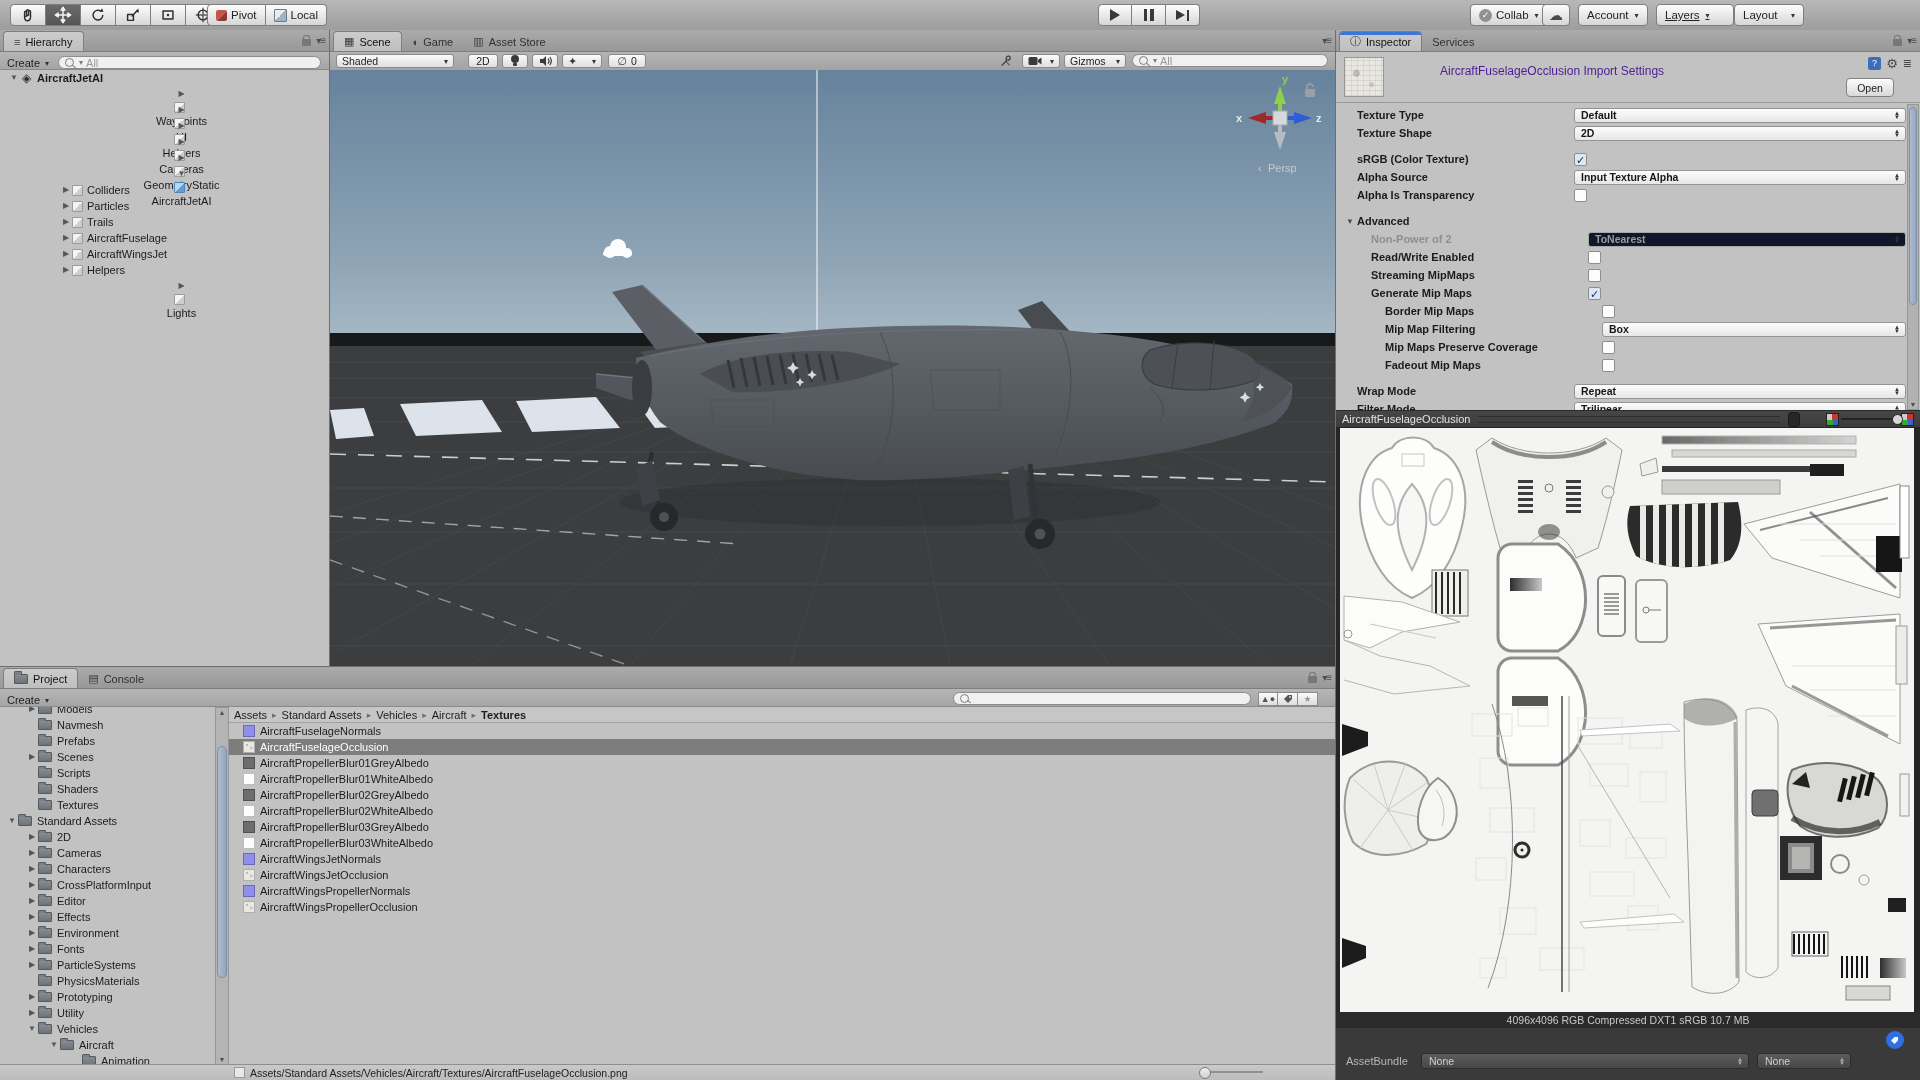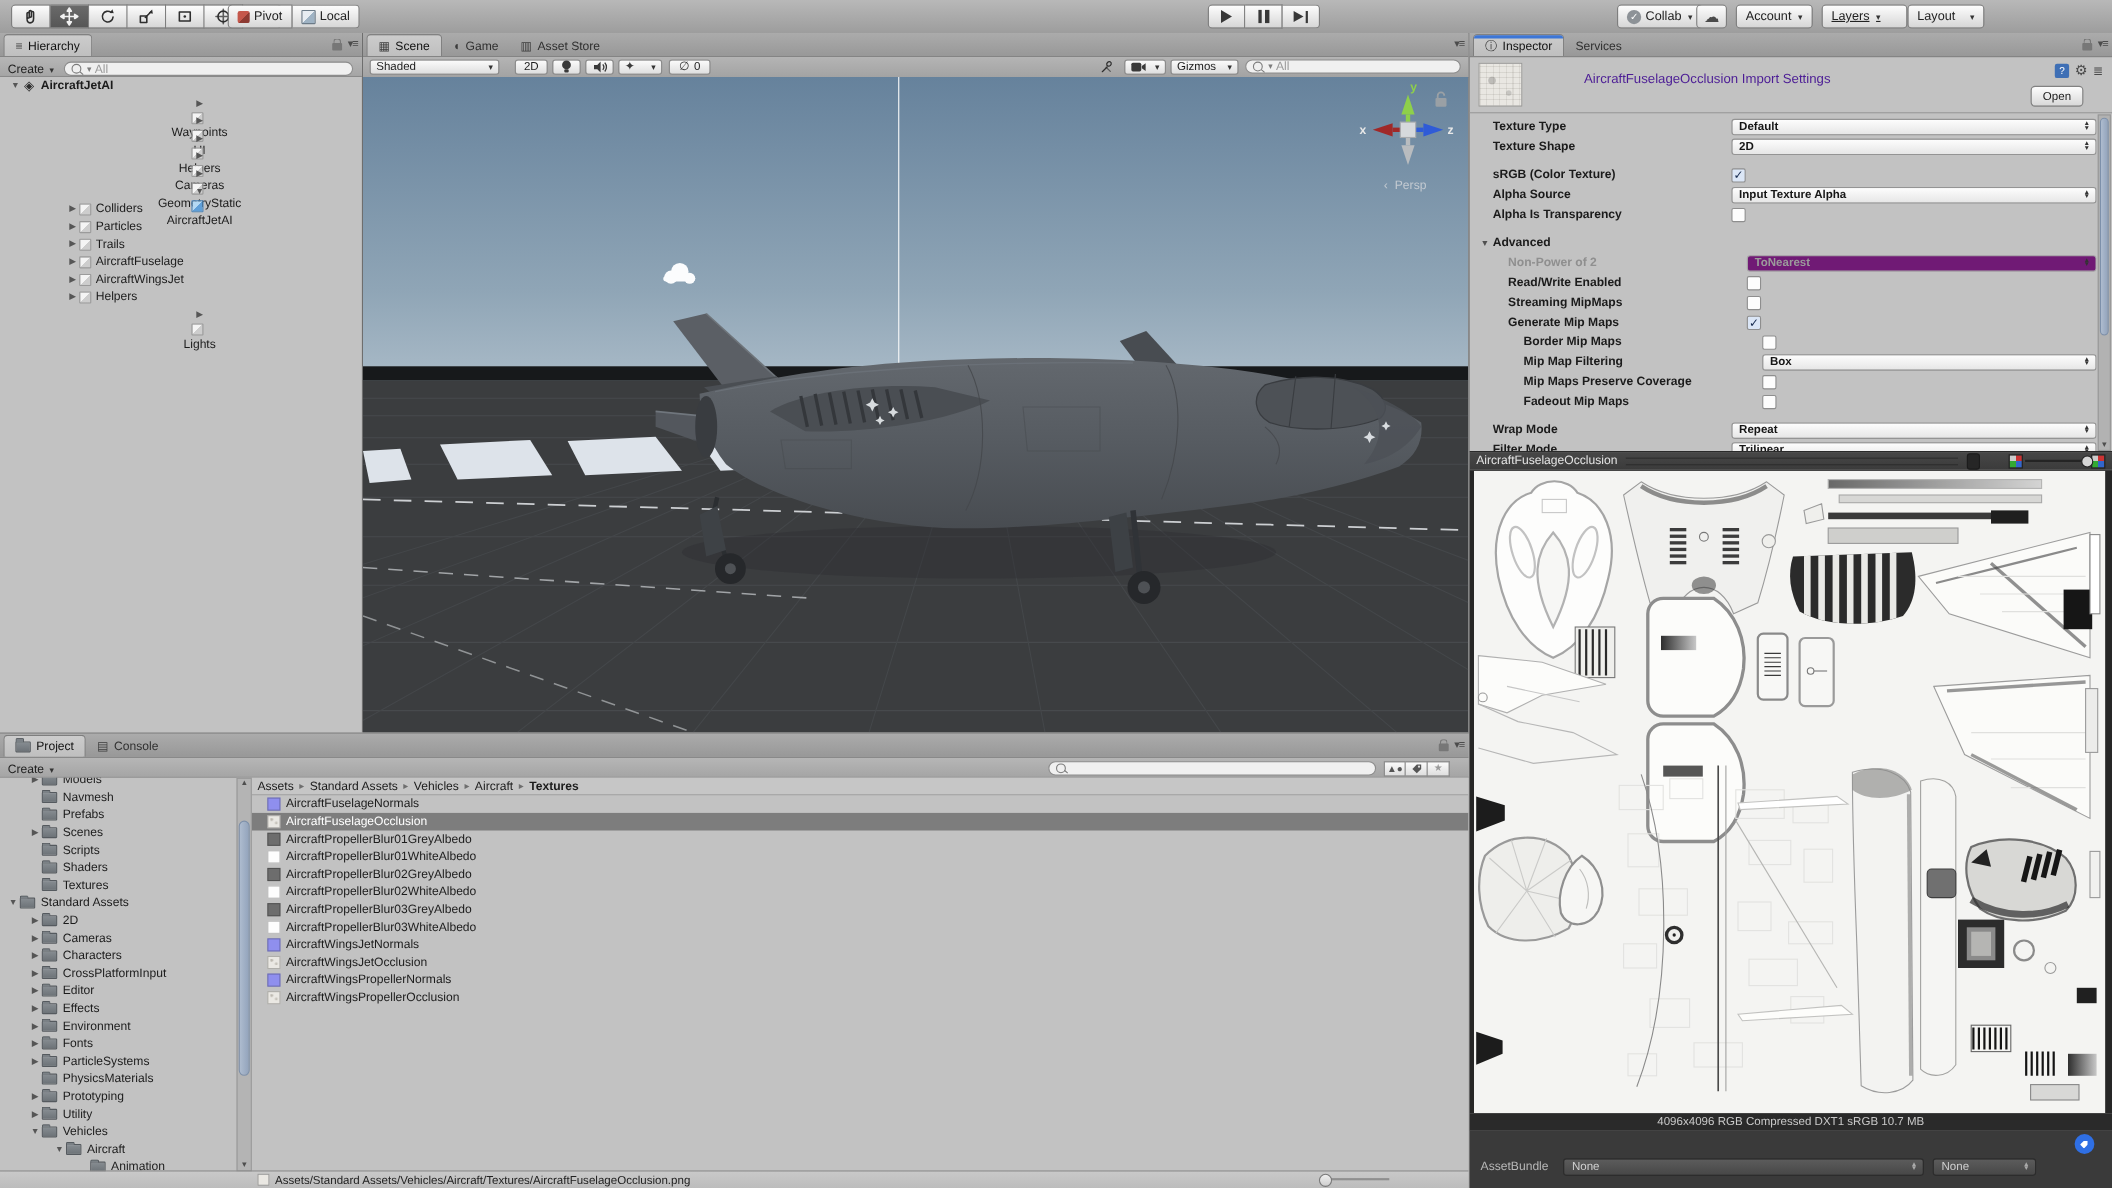--- a/index.html
+++ b/index.html
@@ -110,21 +110,21 @@
   .fo{width:11px;flex:none;font-size:8px;color:#4f4f4f;}
   .irow.fold .fo::before{content:"▼";}
   .flabel{width:217px;flex:none;color:#1b1b1b;white-space:nowrap;overflow:hidden;}
   .irow.ind1 .flabel{padding-left:14px;}
   .irow.ind2 .flabel{padding-left:28px;}
   .irow.dis .flabel{color:#8f8f8f;}
   .fval{flex:1;display:flex;align-items:center;}
   .dd{display:none;flex:1;height:15px;background:linear-gradient(#fdfdfd,#e6e6e6);border:1px solid #949494;border-radius:3px;
       align-items:center;padding:0 4px 0 6px;box-sizing:border-box;}
   .irow.ctl-dd .dd{display:flex;}
-  .irow.dis .dd{background:#701a75;border-color:#a9a9a9;}
+  .irow.dis .dd{background:#0f172a;border-color:#a9a9a9;}
   .ddt{flex:1;font-size:10.5px;color:#161616;white-space:nowrap;overflow:hidden;}
   .irow.dis .ddt{color:#9b9b9b;}
   .dda{width:8px;display:flex;flex-direction:column;align-items:center;line-height:4.5px;font-size:6px;color:#333;}
   .dda::before{content:"▲";}
   .dda::after{content:"▼";}
   .cb{display:none;width:13px;height:13px;background:#fdfdfd;border:1px solid #8e8e8e;border-radius:2px;
       font-size:11px;line-height:12px;text-align:center;color:#16294e;box-sizing:border-box;}
   .irow.ctl-cb .cb{display:block;}
   .irow.checked .cb{background:#dbe6f6;}
   .irow.checked .cb::before{content:"✓";font-weight:bold;}

